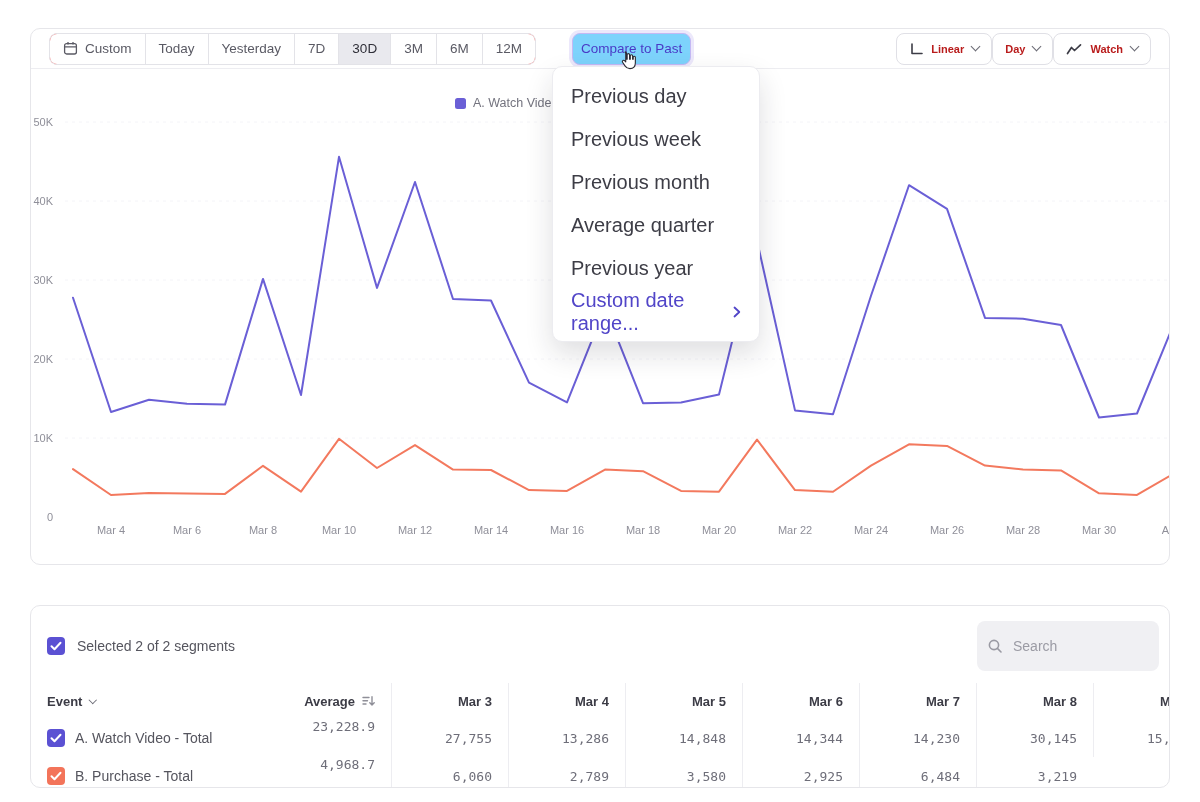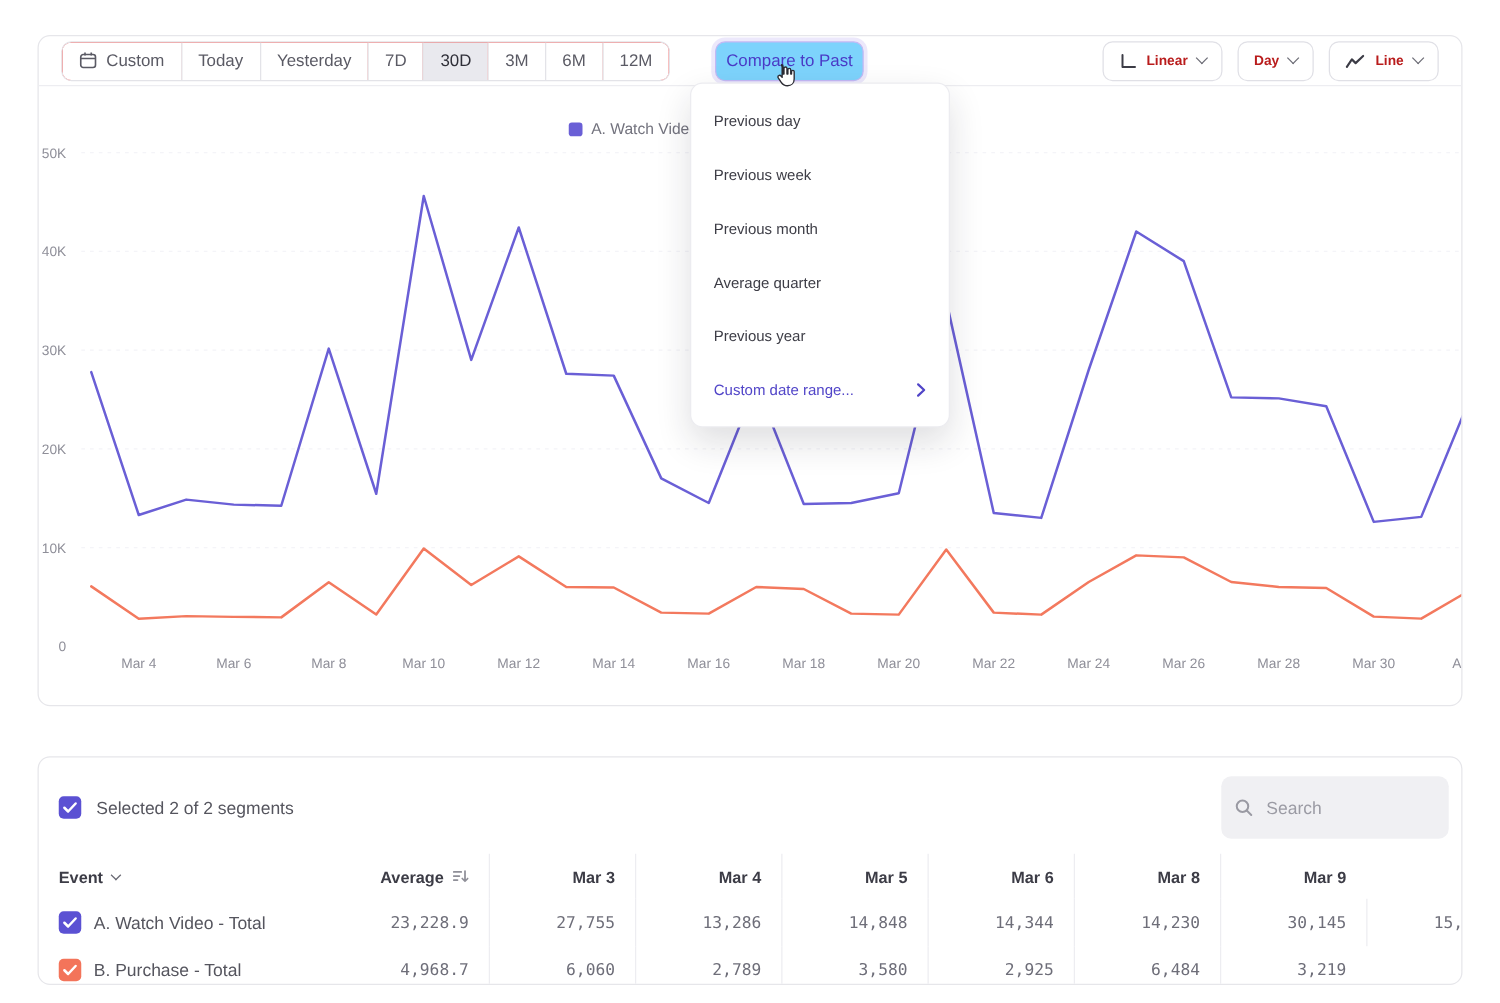--- a/index.html
+++ b/index.html
@@ -19,54 +19,54 @@
          display:flex; align-items:center; gap:7px; border-left:1px solid #e3e3e8; font-family:inherit; white-space:nowrap; }
   .seg:first-child { border-left:none; }
   .seg.sel { background:#e9e9ee; color:#2f2f38; }
   .compare-btn { margin-left:36px; height:32px; padding:0 8px; background:#7dd3fc; color:#4a3ac6;
                  border:1px solid #c4b8f4; border-radius:8px; font-size:13.5px; font-family:inherit; cursor:pointer;
                  box-shadow:0 0 0 3px #ece8fb; white-space:nowrap; }
   .tool-btn { height:32px; border:1px solid #e0e0e6; background:#fff; border-radius:8px; padding:0 12px;
               display:flex; gap:8px; align-items:center; font-size:11px; font-weight:bold; color:#b91c1c;
               font-family:inherit; cursor:pointer; white-space:nowrap; }
   .tool-btn.first { margin-left:auto; }
-  .tool-btn + .tool-btn { margin-left:12px; }
+  .tool-btn + .tool-btn { }
   .chev { width:7px; height:7px; border-right:1.5px solid #6a6a74; border-bottom:1.5px solid #6a6a74;
           transform:rotate(45deg); margin-top:-4px; display:inline-block; }
   .chev-sm { width:5.5px; height:5.5px; border-right:1.4px solid #6a6a74; border-bottom:1.4px solid #6a6a74;
              transform:rotate(45deg); margin-top:-3px; display:inline-block; }
 
   
   .chart-area { position:absolute; left:0; top:41px; width:1138px; height:495px; }
   .legend { position:absolute; top:26px; left:0; right:0; display:flex; justify-content:center; gap:26px;
             font-size:12.5px; color:#73737e; z-index:1; }
   .legend-item { display:flex; align-items:center; gap:7px; cursor:pointer; }
   .swatch { width:11px; height:11px; border-radius:2.5px; display:inline-block; }
   #chart-svg { position:absolute; left:0; top:0; }
 
   
   .menu { position:absolute; left:552px; top:66px; width:208px; background:#fff; border:1px solid #ececf0;
           border-radius:10px; box-shadow:0 12px 28px rgba(25,25,40,.14); padding:8px 0; z-index:50; }
-  .menu-item { height:43px; display:flex; align-items:center; padding:0 18px; font-size:12px; color:#3d3d46; cursor:pointer; }
+  .menu-item { height:43px; display:flex; align-items:center; padding:0 18px; font-size:20px; color:#3d3d46; cursor:pointer; }
   .menu-item.custom { color:#5145c8; justify-content:space-between; }
 
   .cursor { position:absolute; left:616px; top:50px; z-index:60; pointer-events:none; }
 
   
   .panel-head { display:flex; align-items:center; gap:12px; padding:15px 10px 8px 16px; }
   .panel-head .label { font-size:14px; color:#55555e; }
   .cb { width:18px; height:18px; border-radius:4px; display:flex; align-items:center; justify-content:center;
         flex-shrink:0; cursor:pointer; }
   .search { width:182px; height:50px; background:#f0f0f3; border-radius:8px; display:flex; align-items:center;
             gap:8px; padding:0 10px; margin-left:auto; }
   .search input { border:none; background:transparent; outline:none; font-size:14px; color:#3c3c46;
                   width:100%; font-family:inherit; }
   .search input::placeholder { color:#9b9ba4; }
 
-  .t-header, .t-row { display:flex; align-items:center; }
+  .t-header, .t-row { display:flex; }
   .t-header { height:36px; margin-top:4px; }
   .t-row { height:38px; }
   .c-event { width:235px; padding-left:16px; display:flex; align-items:center; gap:10px; flex-shrink:0;
              font-size:14px; color:#55555e; white-space:nowrap; }
   .c-num { width:117px; flex-shrink:0; text-align:right; padding-right:16px;
            font-family:"DejaVu Sans Mono", monospace; font-size:13px; color:#6e6e79; white-space:nowrap; }
   .c-avg { width:125px; }
   .sep { border-left:1px solid #ededf1; height:100%; display:flex; align-items:center; justify-content:flex-end; }
   .t-header .hd { font-family:"Liberation Sans", sans-serif; font-weight:bold; font-size:13px; color:#3c3c46; }
   .hd-flex { display:flex; align-items:center; justify-content:flex-end; gap:6px; }
@@ -111,21 +111,21 @@
     <button class="tool-btn">
       <span>Day</span>
       <span class="chev"></span>
     </button>
     <button class="tool-btn">
       <span class="icon">
         <svg width="16" height="12" viewBox="0 0 16 12">
             <path d="M1.5 10.5 L5.5 4.5 L8.5 7.5 L14.5 1.8" fill="none" stroke="#3c3c46" stroke-width="1.7" stroke-linecap="round" stroke-linejoin="round"></path>
           </svg>
       </span>
-      <span>Line</span>
+      <span>Watch</span>
       <span class="chev"></span>
     </button>
   </div>
 
   <div class="chart-area">
     <div class="legend">
       <div class="legend-item">
         <span class="swatch" style="background: rgb(106, 95, 214);"></span>
         <span>A. Watch Video - Total</span>
       </div>
@@ -219,20 +219,21 @@
         <svg width="14" height="14" viewBox="0 0 14 14">
             <path d="M2 3.5h6M2 6.8h4.5M2 10h3" stroke="#8f8f98" stroke-width="1.4" fill="none" stroke-linecap="round"></path>
             <path d="M11 2.8v8M8.8 8.8 L11 11 L13.2 8.8" stroke="#8f8f98" stroke-width="1.4" fill="none" stroke-linecap="round" stroke-linejoin="round"></path>
           </svg>
       </span>
     </div>
     <div class="c-num hd sep">Mar 3</div>
     <div class="c-num hd sep">Mar 4</div>
     <div class="c-num hd sep">Mar 5</div>
     <div class="c-num hd sep">Mar 6</div>
+    <div class="c-num hd sep">Mar 7</div>
     <div class="c-num hd sep">Mar 8</div>
     <div class="c-num hd sep">Mar 9</div>
   </div>
 
   <div class="t-row">
     <div class="c-event">
       <span class="cb" style="background: rgb(91, 81, 211);">
         <svg width="12" height="10" viewBox="0 0 12 10">
             <polyline points="1.5 5.2, 4.5 8.2, 10.5 1.8" fill="none" stroke="#fff" stroke-width="2" stroke-linecap="round" stroke-linejoin="round"></polyline>
           </svg>

